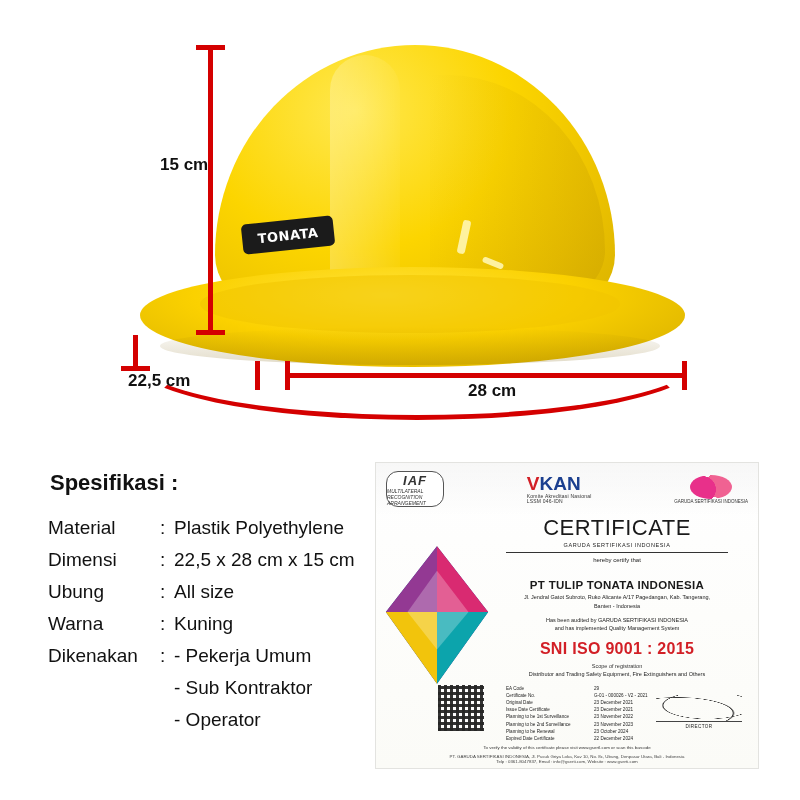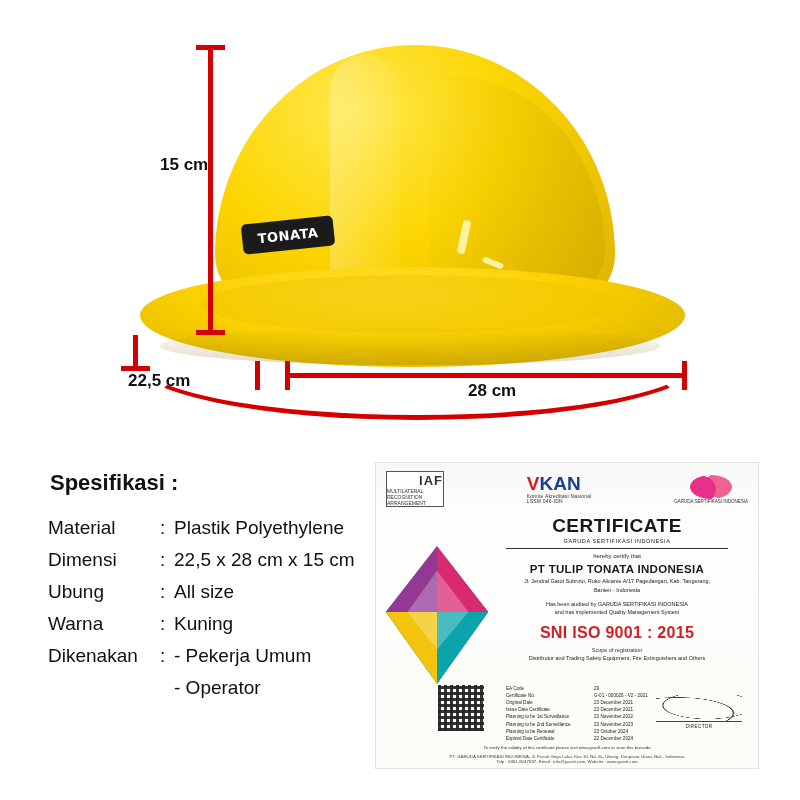--- a/index.html
+++ b/index.html
@@ -279,25 +279,26 @@
     left: 0; top: 8px; width: 100%;
     display: flex;
     align-items: center;
     justify-content: space-between;
     padding: 0 10px;
     box-sizing: border-box;
   }
   .iaf-badge {
     width: 56px; height: 34px;
     border: 1px solid #555;
-    border-radius: 0;
+    border-radius: 12px;
     display: flex; flex-direction: column;
-    align-items: flex-end; justify-content: center;
+    align-items: center; justify-content: center;
     font-size: 5px; color: #333;
     background: #fff;
+    font-style: italic;
   }
   .iaf-badge .big { font-size: 13px; font-weight: bold; letter-spacing: 1px; }
   .kan-logo { text-align: left; line-height: 1.05; }
   .kan-logo .mark { font-size: 19px; font-weight: bold; color: #1b3f8f; }
   .kan-logo .mark span.v { color: #d21f26; }
   .kan-logo .sub { font-size: 5px; color: #333; letter-spacing: .2px; }
   .garuda-logo { text-align: center; }
   .garuda-swoosh {
     width: 42px; height: 24px; margin: 0 auto;
     background: radial-gradient(circle at 30% 60%, #e8308a 0%, #e8308a 40%, transparent 41%),
@@ -306,25 +307,25 @@
   }
   .garuda-logo .sub { font-size: 4.5px; color: #333; }
 
   .cert-body {
     position: absolute;
     left: 108px;
     top: 52px;
     width: 266px;
     text-align: center;
   }
-  .cert-title { font-size: 19px; font-weight: bold; letter-spacing: .5px; text-align: center; }
+  .cert-title { font-size: 22px; font-weight: normal; letter-spacing: .5px; text-align: center; }
   .cert-sub { font-size: 5.5px; letter-spacing: .6px; margin-top: 1px; color: #222; }
   .cert-hr { height: 1px; background: #333; margin: 4px 22px; }
   .cert-line { font-size: 6px; margin-top: 4px; color: #222; }
-  .cert-company { font-size: 11.5px; font-weight: bold; margin-top: 4px; letter-spacing: .3px; }
+  .cert-company { font-size: 11.5px; font-weight: bold; margin-top: 16px; letter-spacing: .3px; }
   .cert-addr { font-size: 5.5px; margin-top: 3px; color: #222; }
   .cert-audit { font-size: 5.5px; margin-top: 7px; color: #222; line-height: 1.5; }
   .cert-standard {
     font-size: 16px; font-weight: bold; color: #d21f26;
     margin-top: 7px; letter-spacing: .3px;
   }
   .cert-scope-title { font-size: 5.5px; margin-top: 5px; color: #333; }
   .cert-scope { font-size: 5.5px; margin-top: 2px; color: #222; }
 
   .cert-meta {
@@ -443,20 +444,25 @@
     </tr>
     <tr>
       <td class="spec-key">Warna</td>
       <td class="spec-colon">:</td>
       <td class="spec-value">Kuning</td>
     </tr>
     <tr>
       <td class="spec-key">Dikenakan</td>
       <td class="spec-colon">:</td>
       <td class="spec-value">- Pekerja Umum</td>
+    </tr>
+    <tr class="spec-sub">
+      <td></td>
+      <td></td>
+      <td class="sub-item">- Sub Kontraktor</td>
     </tr>
     <tr class="spec-sub">
       <td></td>
       <td></td>
       <td class="sub-item">- Operator</td>
     </tr>
   </tbody>
     </table>
 </div>
 

